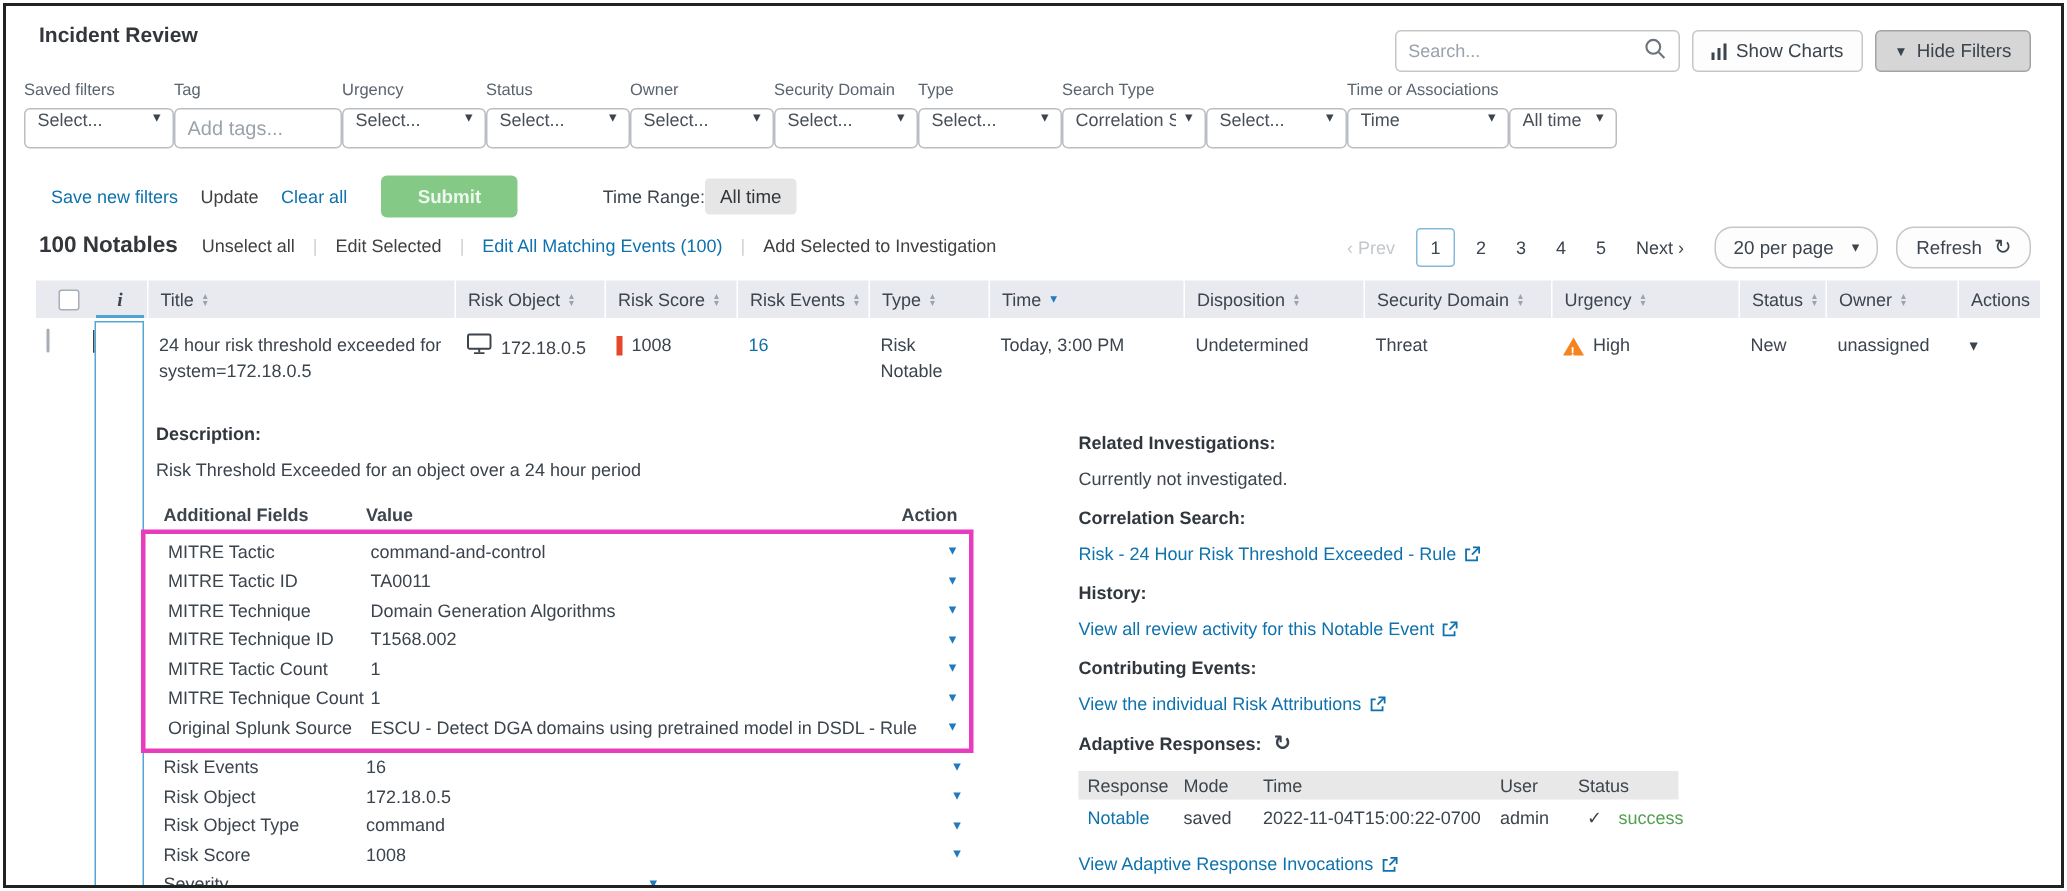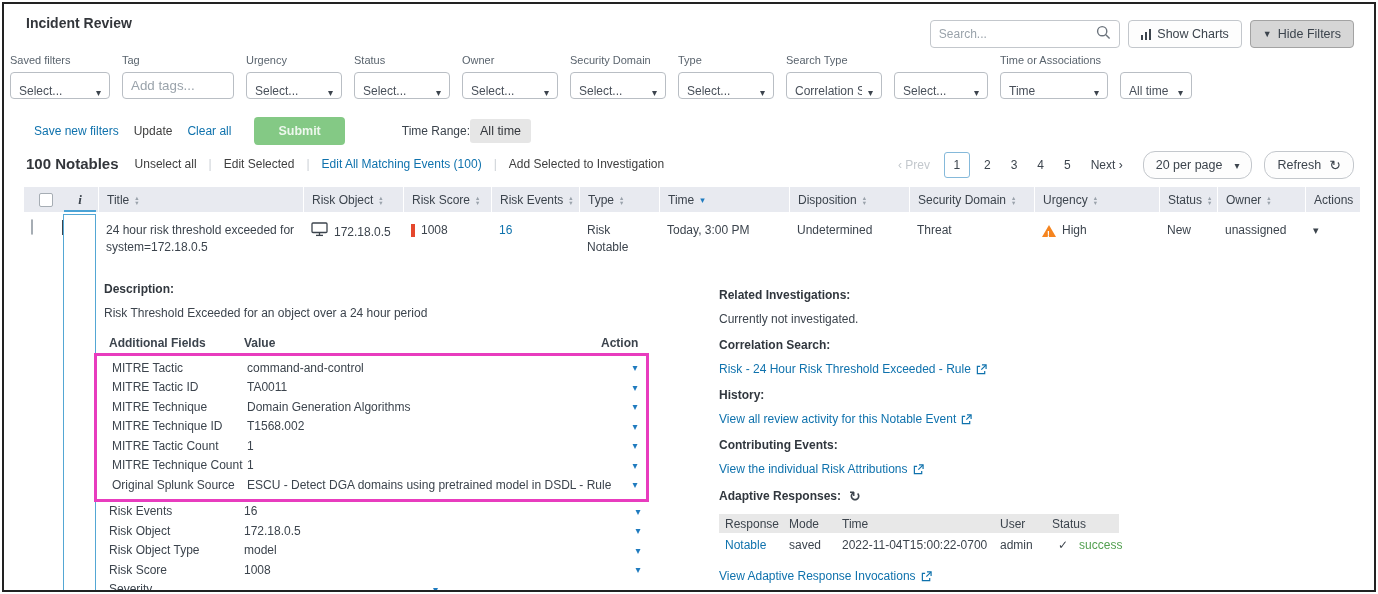--- a/index.html
+++ b/index.html
@@ -16,25 +16,25 @@
   .search-box { width: 190px; height: 28px; border: 1px solid #c3c7cc; border-radius: 4px; background: #fff;
     display: flex; align-items: center; padding: 0 8px; }
   .search-box input { border: none; outline: none; flex: 1; font: inherit; color: #3c444d; background: transparent; }
   input::placeholder { color: #9aa3ab; }
   .btn { height: 28px; border: 1px solid #c3c7cc; border-radius: 4px; background: #fdfdfd;
     display: flex; align-items: center; gap: 6px; padding: 0 12px; color: #3c444d; cursor: pointer; font-size: 12.5px; }
   .btn.toggled { background: #d6d6d6; border-color: #a3a3a3; }
   .funnel { font-size: 9px; color: #3c444d; }
 
   
-  .filters { position: absolute; top: 50px; left: 6px; display: flex; gap: 12px; }
+  .filters { position: absolute; top: 50px; left: 12px; display: flex; }
   .filter { display: flex; flex-direction: column; gap: 5px; }
   .filter-label { font-size: 11px; color: #5a646e; height: 13px; white-space: nowrap; }
   .select { height: 27px; border: 1px solid #b9bec4; border-radius: 4px; background: #fff; cursor: pointer;
-    display: flex; align-items: flex-end; justify-content: space-between; padding: 0 8px; color: #49505a; }
+    display: flex; align-items: flex-start; justify-content: space-between; padding: 0 8px; color: #49505a; }
   .select .txt { white-space: nowrap; overflow: hidden; }
   .caret { color: #3c444d; font-size: 10px; margin-left: 6px; }
   .tag-input { height: 27px; border: 1px solid #b9bec4; border-radius: 4px; padding: 0 8px; width: 100%; }
   .w0{width:100px}.w1{width:112px}.w2{width:96px}.w3{width:96px}.w4{width:96px}.w5{width:96px}
   .w6{width:96px}.w7{width:96px}.w8{width:94px}.w9{width:108px}.w10{width:72px}
 
   
   .actions-row { position: absolute; top: 113px; left: 30px; display: flex; align-items: center; gap: 15px; }
   .link { color: #0f72ad; cursor: pointer; text-decoration: none; }
   .link.disabled { color: #404040; cursor: default; }
@@ -424,21 +424,21 @@
             <span>16</span>
             <span class="f-caret">▾</span>
           </div>
         <div class="f-row">
             <span>Risk Object</span>
             <span>172.18.0.5</span>
             <span class="f-caret">▾</span>
           </div>
         <div class="f-row">
             <span>Risk Object Type</span>
-            <span>model</span>
+            <span>command</span>
             <span class="f-caret">▾</span>
           </div>
         <div class="f-row">
             <span>Risk Score</span>
             <span>1008</span>
             <span class="f-caret">▾</span>
           </div>
         <div class="f-row">
             <span>Severity</span>
             <span class="f-caret">▾</span>

